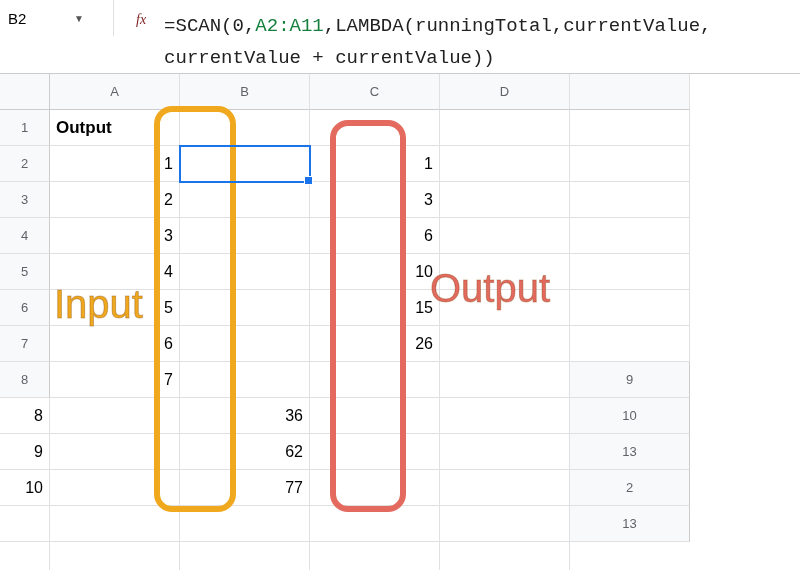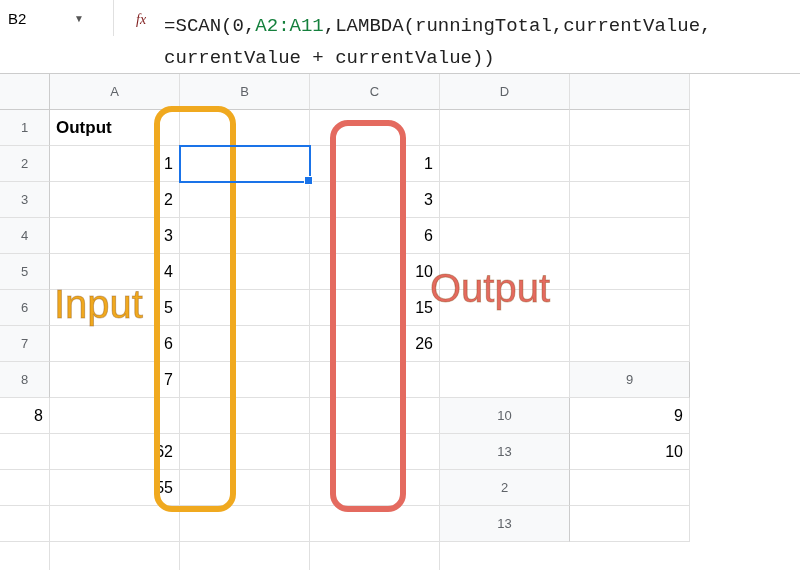--- a/index.html
+++ b/index.html
@@ -106,32 +106,33 @@
       <div class="cell right"></div>
       <div class="cell right"></div>
       <div class="rowhead">8</div>
       <div class="cell right">7</div>
       <div class="cell right"></div>
       <div class="cell right"></div>
       <div class="cell right"></div>
       <div class="rowhead">9</div>
       <div class="cell right">8</div>
       <div class="cell right"></div>
+      <div class="cell right">36</div>
       <div class="cell right"></div>
       <div class="cell right"></div>
       <div class="rowhead">10</div>
       <div class="cell right">9</div>
       <div class="cell right"></div>
       <div class="cell right">62</div>
       <div class="cell right"></div>
       <div class="cell right"></div>
       <div class="rowhead">13</div>
       <div class="cell right">10</div>
       <div class="cell right"></div>
-      <div class="cell right">55</div>
+      <div class="cell right">77</div>
       <div class="cell right"></div>
       <div class="cell right"></div>
       <div class="rowhead">2</div>
       <div class="cell right"></div>
       <div class="cell right"></div>
       <div class="cell right"></div>
       <div class="cell right"></div>
       <div class="cell right"></div>
       <div class="rowhead">13</div>
       <div class="cell right"></div>

